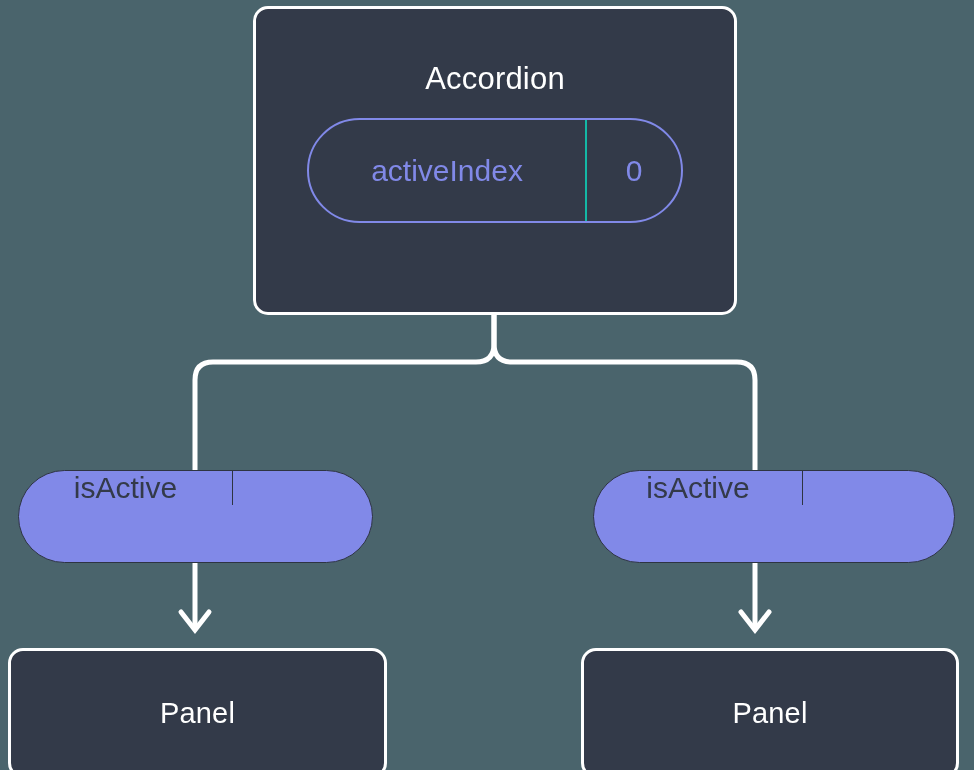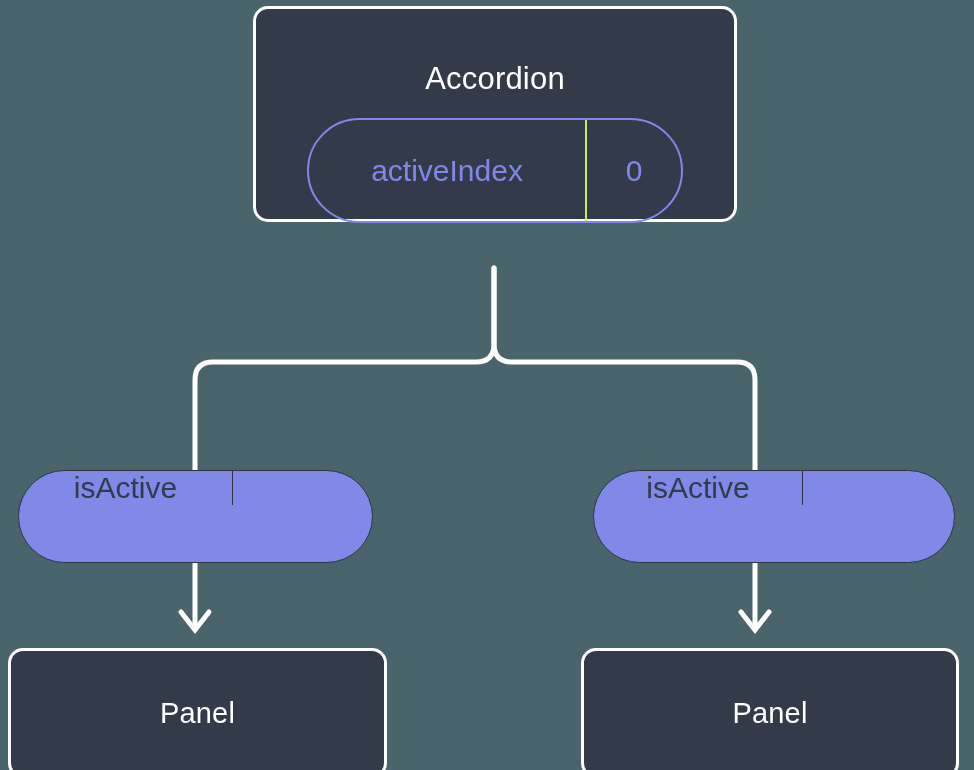--- a/index.html
+++ b/index.html
@@ -45,21 +45,21 @@
     font-weight: 400;
     letter-spacing: 0.2px;
     white-space: nowrap;
   }
 
   
   #accordion-node {
     left: 253px;
     top: 6px;
     width: 484px;
-    height: 216px;
+    height: 309px;
   }
   #accordion-title {
     top: 52px;
     font-size: 31px;
   }
 
   
   .pill {
     position: absolute;
     box-sizing: border-box;
@@ -75,21 +75,21 @@
     box-sizing: border-box;
     white-space: nowrap;
   }
 
   .pill-outline {
     border: 2px solid #8189e8;
     background: transparent;
   }
   .pill-outline .pill-key {
     color: #8189e8;
-    border-right: 2px solid #bef264;
+    border-right: 2px solid #14b8a6;
   }
   .pill-outline .pill-val {
     color: #8189e8;
   }
 
   #activeindex-pill {
     left: 307px;
     top: 118px;
     width: 376px;
     height: 105px;

